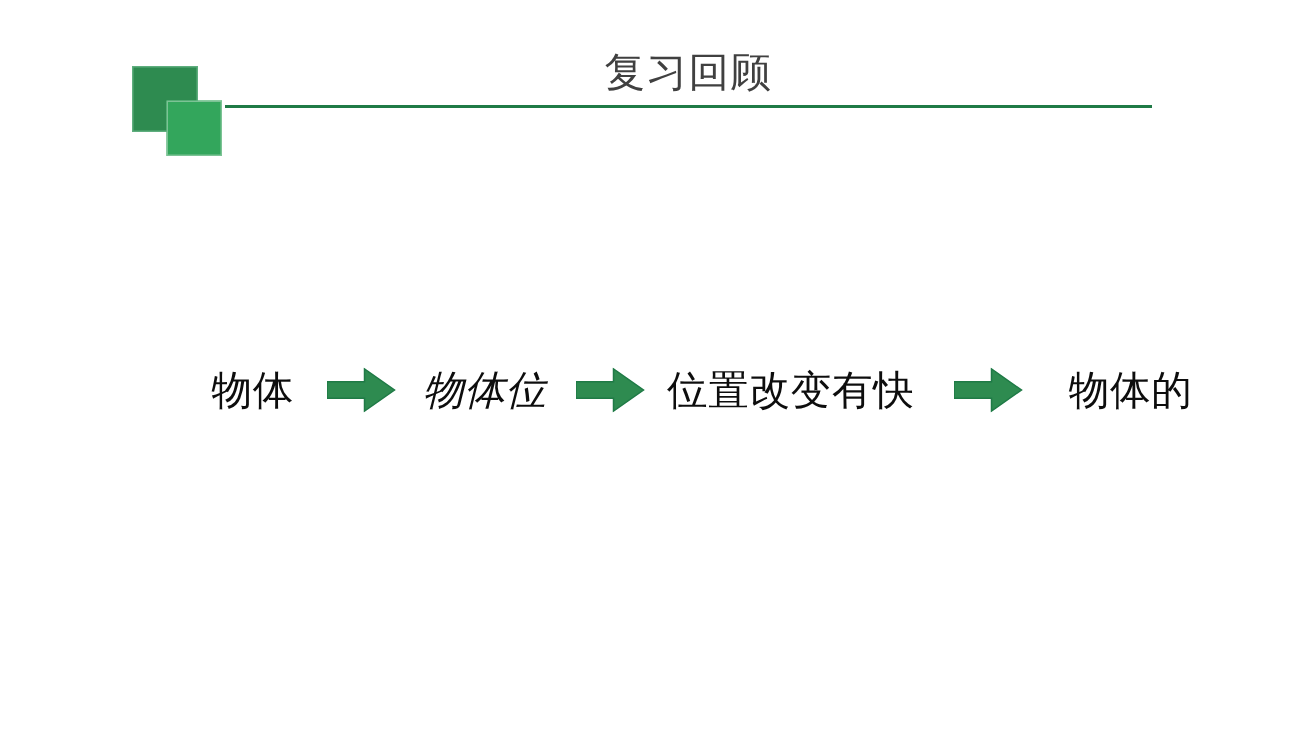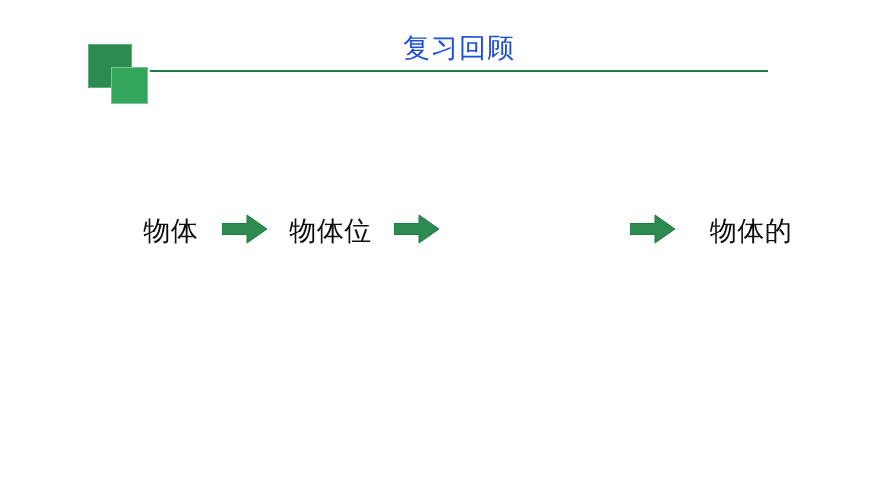--- a/index.html
+++ b/index.html
@@ -47,21 +47,21 @@
   }
 
   .slide-title {
     position: absolute;
     left: 150px;
     top: 31px;
     width: 618px;
     text-align: center;
     font-size: 27px;
     line-height: 34px;
-    color: #1d4ed8;
+    color: #404040;
     letter-spacing: 1px;
     white-space: nowrap;
   }
 
   .title-rule {
     position: absolute;
     left: 150px;
     top: 70px;
     width: 618px;
     height: 0;
@@ -70,37 +70,38 @@
 
   
   .flow {
     position: absolute;
     left: 120px;
     top: 214px;
     width: 680px;
     height: 92px;
     display: flex;
     flex-direction: row;
+    align-items: center;
     justify-content: flex-start;
   }
 
   .flow-node {
     font-size: 27px;
     line-height: 34px;
     color: #0d0d0d;
     text-align: center;
     white-space: nowrap;
     letter-spacing: 0.5px;
   }
   .flow-node .ln {
     display: block;
   }
 
   .node-1 { width: 86px; margin-left: 13px; }
-  .node-2 { width: 110px; }
+  .node-2 { width: 110px; font-style: italic; }
   .node-3 { width: 170px; }
   .node-4 { width: 112px; }
 
   .flow-arrow {
     width: 46px;
     height: 30px;
     flex: 0 0 auto;
     display: block;
   }
   .arrow-gap-1 { margin: 0 14px 0 14px; }
@@ -131,20 +132,21 @@
 
     <div class="flow-node node-2">
       <span class="ln">物体位</span>
     </div>
 
     <svg class="flow-arrow arrow-gap-2" viewBox="0 0 46 30">
       <polygon points="0,9.5 25,9.5 25,1 45,15 25,29 25,20.5 0,20.5" fill="#2E8B50" stroke="#1F7A46" stroke-width="1"></polygon>
     </svg>
 
     <div class="flow-node node-3">
+      <span class="ln">位置改变有快</span>
     </div>
 
     <svg class="flow-arrow arrow-gap-3" viewBox="0 0 46 30">
       <polygon points="0,9.5 25,9.5 25,1 45,15 25,29 25,20.5 0,20.5" fill="#2E8B50" stroke="#1F7A46" stroke-width="1"></polygon>
     </svg>
 
     <div class="flow-node node-4">
       <span class="ln">物体的</span>
     </div>
 

